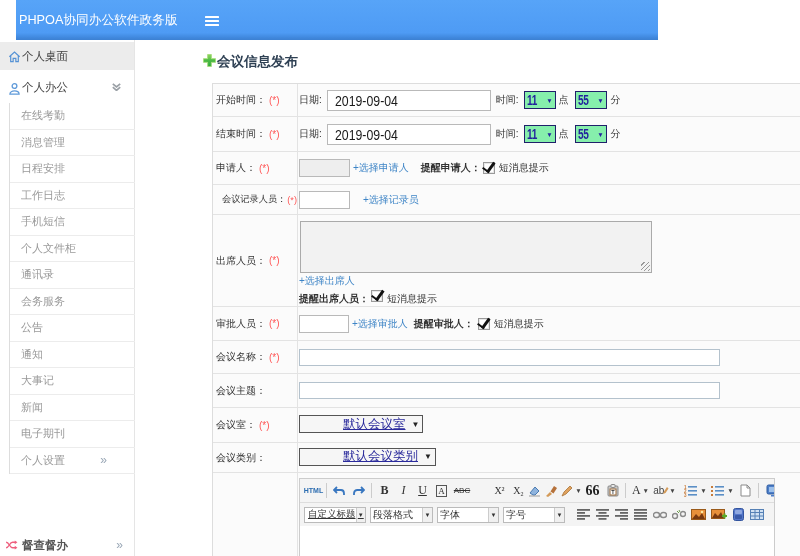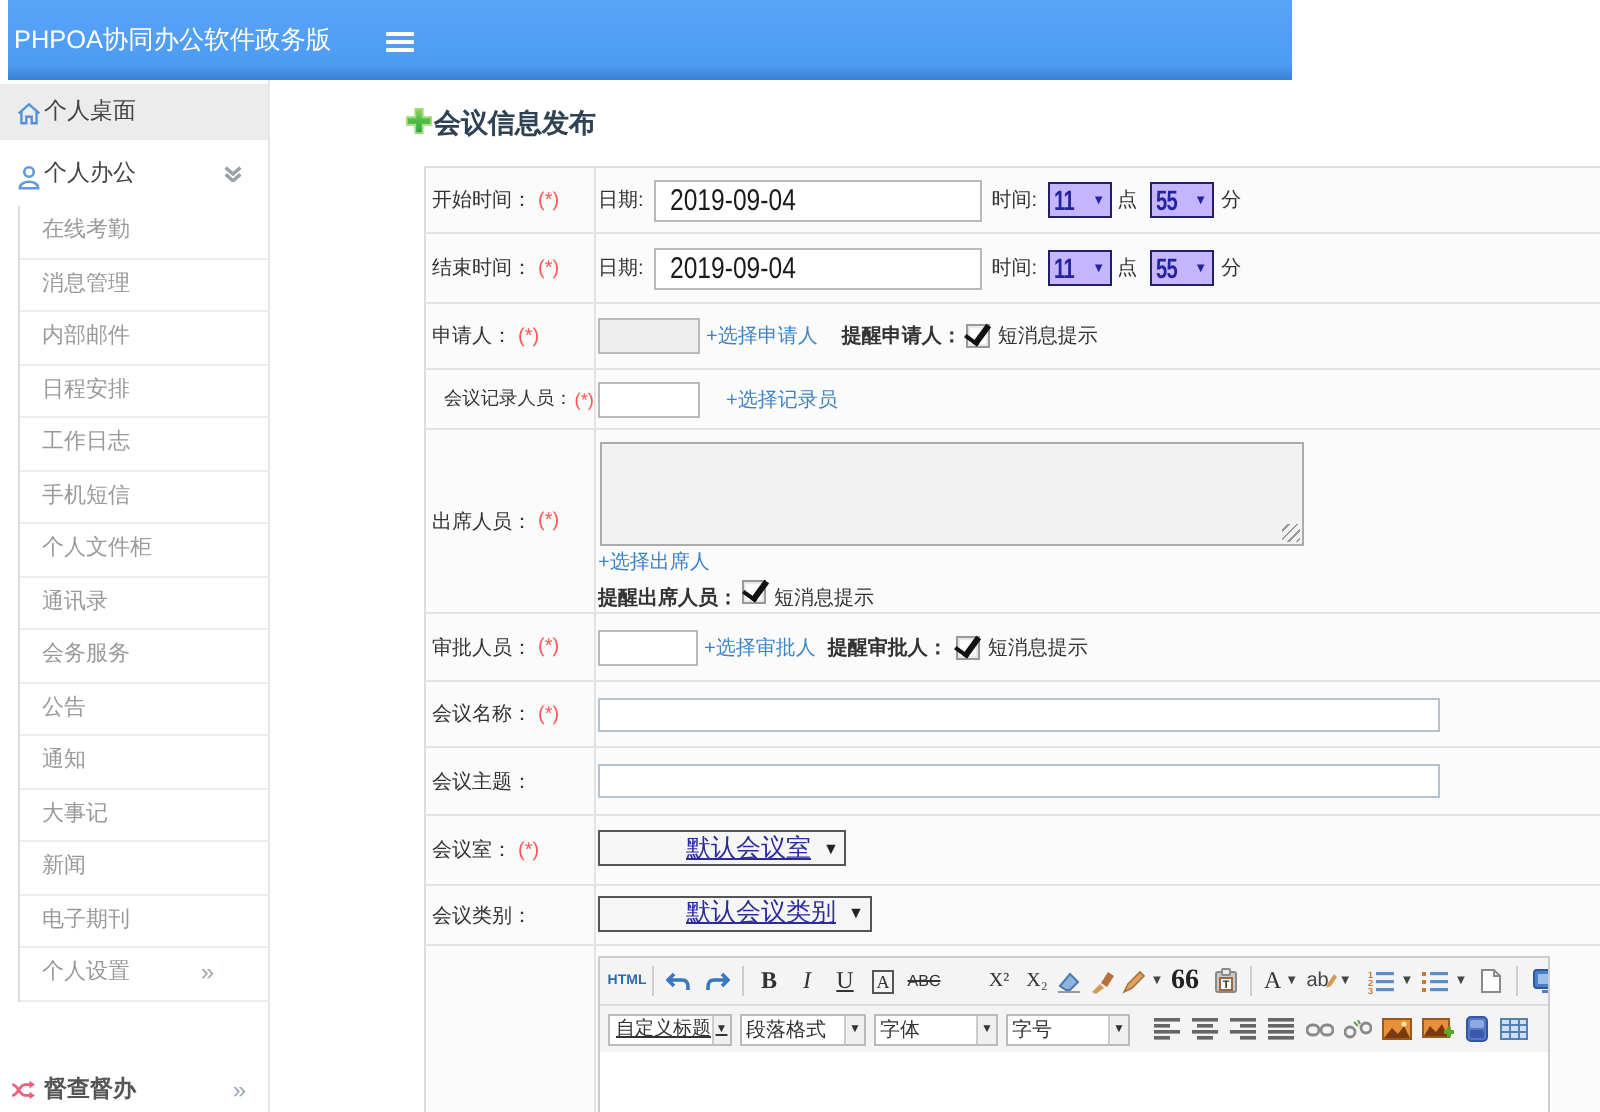--- a/index.html
+++ b/index.html
@@ -1,20 +1,20 @@
 <!DOCTYPE html>
 <html><head>
 <meta charset="utf-8">
 <style>
 * { margin:0; padding:0; }
 html,body { width:800px; height:556px; overflow:hidden; font-family:"Liberation Sans",sans-serif; background:#fff; }
 #page { position:relative; width:800px; height:556px; overflow:hidden; }
 
 
-#hd { position:absolute; left:4px; top:0; width:642px; height:40px; background:linear-gradient(180deg,#57a4f8 0%,#4e9bf4 82%,#4088dd 94%,#3c80d2 100%); }
+#hd { position:absolute; left:16px; top:0; width:642px; height:40px; background:linear-gradient(180deg,#57a4f8 0%,#4e9bf4 82%,#4088dd 94%,#3c80d2 100%); }
 #hd .logo { position:absolute; left:3px; top:0; height:40px; line-height:41px; color:#fff; font-size:12.7px; }
 #burger { position:absolute; left:189px; top:15.8px; width:13.5px; height:11px; }
 #burger i { display:block; height:2.6px; background:#fff; margin-bottom:1.3px; border-radius:0.5px; }
 
 
 #sb { position:absolute; left:0; top:40px; width:134px; height:516px; background:#fff; border-right:1px solid #e5e5e5; font-size:11.5px; }
 .sbtop { position:absolute; width:134px; height:30px; line-height:30px; color:#444; }
 .sbtop .ic { position:absolute; left:8px; top:8px; width:13px; height:14px; }
 .sbtop .tx { position:absolute; left:22px; top:0; }
 .chev { color:#98a6b5; font-size:12px; }
@@ -38,21 +38,21 @@
 .lab em { font-style:normal; color:#f55; margin-left:3px; }
 .fld { flex:1; display:flex; align-items:center; color:#333; padding-left:1px; }
 
 input.txt { border:1px solid #b9b9b9; background:#fff; height:16px; font-family:"Liberation Sans",sans-serif; }
 a.lnk { color:#3d84c6; text-decoration:none; font-size:10px; }
 .bold { font-weight:bold; }
 
 .cb { display:inline-block; width:10px; height:10px; border:1px solid #9a9a9a; box-shadow:inset 0 0 0 1px #e8e8e8; background:#fff; position:relative; margin:0 2px; }
 .cb:after { content:""; position:absolute; left:1.5px; top:-3px; width:4.5px; height:9.5px; border:solid #111; border-width:0 3px 2.6px 0; transform:rotate(36deg); }
 
-.selbox { display:inline-flex; align-items:center; justify-content:space-between; border:1.3px solid #20206a; background:#c4b5fd; height:16px; width:26px; padding:0 2px; color:#23239d; font-weight:bold; flex-shrink:0; }
+.selbox { display:inline-flex; align-items:center; justify-content:space-between; border:1.3px solid #20206a; background:#86efac; height:16px; width:26px; padding:0 2px; color:#23239d; font-weight:bold; flex-shrink:0; }
 .selbox .num { display:inline-block; font-size:14px; transform:scaleX(0.72); transform-origin:0 50%; letter-spacing:-0.5px; }
 .selbox .ar { font-size:6.5px; color:#23239d; margin-left:-3px; }
 
 .bigsel { display:inline-flex; align-items:center; border:1px solid #555; background:#f6f6f6; height:16px; padding:0 3px; color:#2b2b9c; font-size:12.5px; position:relative; top:-1px; }
 .bigsel u { text-decoration:underline;padding-left:40px; }
 .bigsel .ar { font-size:8px; color:#222; margin-left:6px; }
 
 
 .dtbox { display:inline-block; box-sizing:border-box; width:164px; height:21px; border:1px solid #b9b9b9; background:#fff; margin-left:5px; overflow:hidden; white-space:nowrap; }
 .dtbox span { display:inline-block; font-size:15px; color:#1a1a1a; transform:scaleX(0.82); transform-origin:0 50%; margin-left:7px; line-height:19px; }
@@ -95,21 +95,20 @@
         </svg>
       <span class="tx">个人办公</span>
       <svg style="position:absolute; right:13px; top:12px;" width="9" height="8" viewBox="0 0 9 8" fill="none" stroke="#9aa0a6" stroke-width="1.7">
           <path d="M0.8 0.8 L4.5 4 L8.2 0.8"></path>
           <path d="M0.8 4.2 L4.5 7.4 L8.2 4.2"></path>
         </svg>
     </div>
     <div id="submenu">
       <div class="si">在线考勤</div>
       <div class="si">消息管理</div>
-      <div class="si">内部邮件</div>
       <div class="si">日程安排</div>
       <div class="si">工作日志</div>
       <div class="si">手机短信</div>
       <div class="si">个人文件柜</div>
       <div class="si">通讯录</div>
       <div class="si">会务服务</div>
       <div class="si">公告</div>
       <div class="si">通知</div>
       <div class="si">大事记</div>
       <div class="si">新闻</div>

